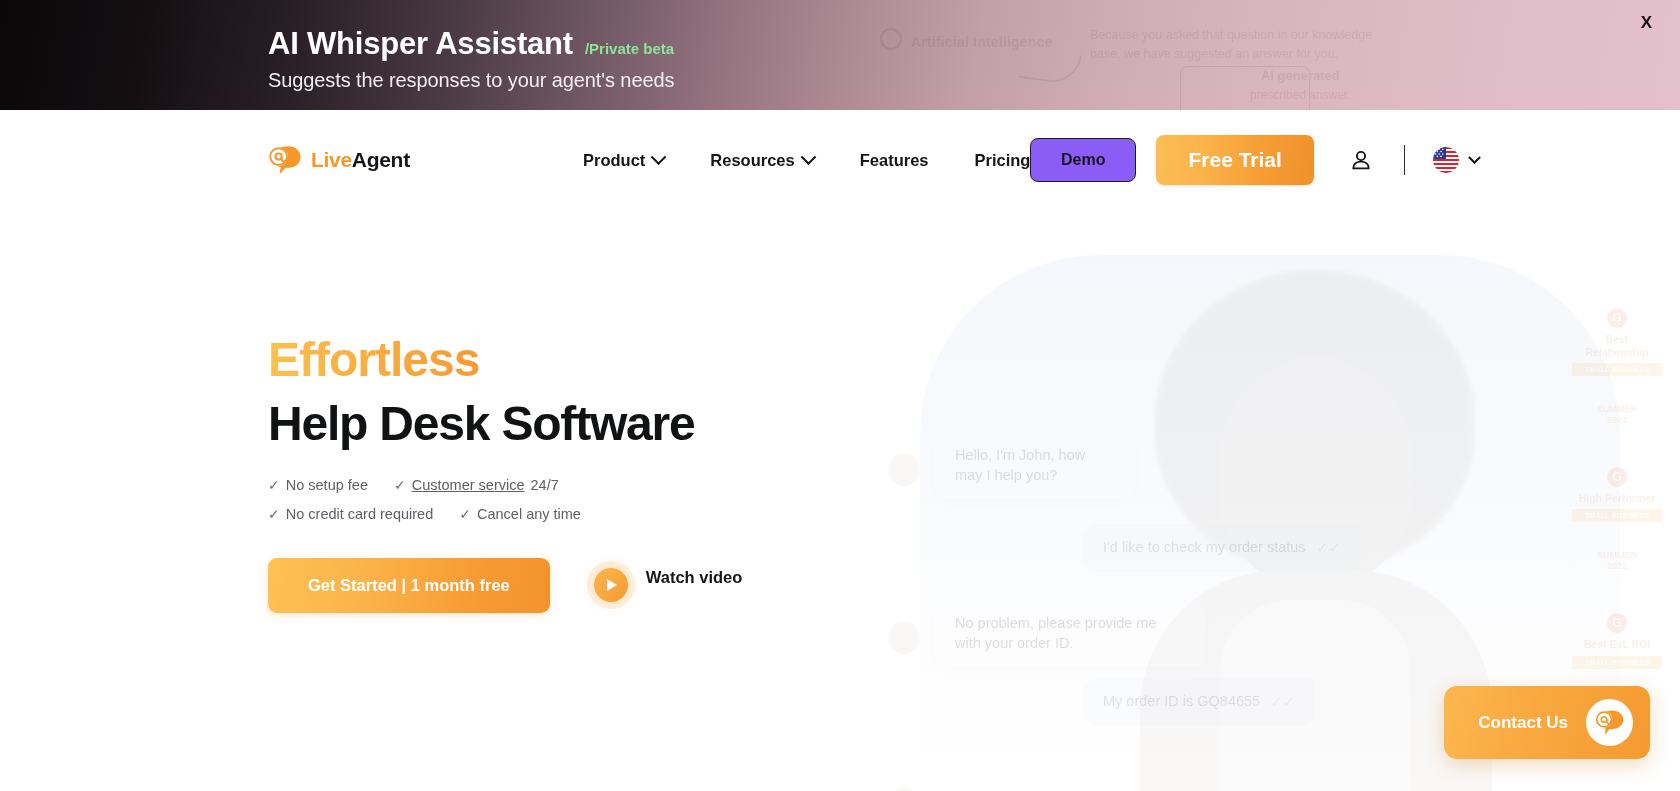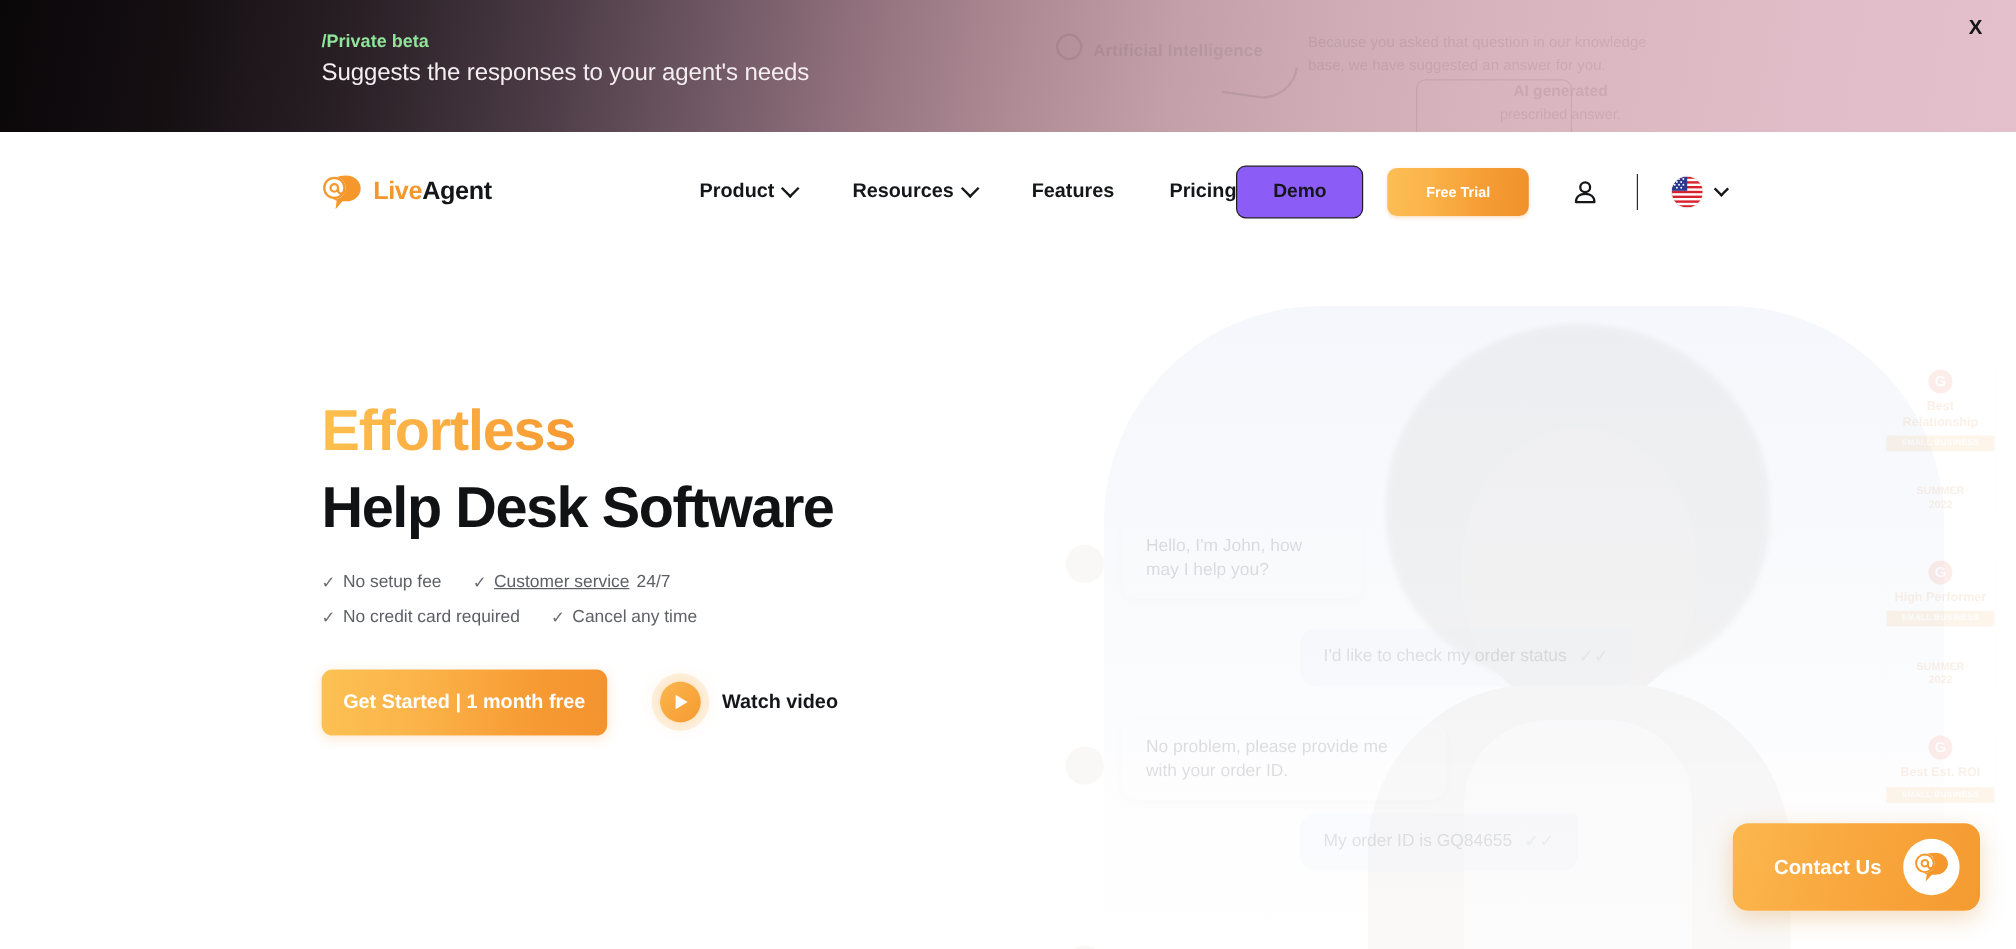--- a/index.html
+++ b/index.html
@@ -133,21 +133,21 @@
     display:flex; align-items:center; gap:0;
   }
   .btn-demo{
     border:1.6px solid #1c1c1c; border-radius:8px;
     padding:12px 30px; font-size:16px; font-weight:700; color:#15161a;
     background:#8b5cf6; cursor:pointer; font-family:inherit; white-space:nowrap;
   }
   .btn-freetrial{
     margin-left:20px;
     border:none; border-radius:8px;
-    padding:13px 32px; font-size:12px; font-weight:700; color:#fff;
+    padding:13px 32px; font-size:21px; font-weight:700; color:#fff;
     background:linear-gradient(95deg,#fcbe55 0%,#fbb34a 30%,#f59c33 70%,#f0912c 100%);
     cursor:pointer; font-family:inherit; white-space:nowrap;
     box-shadow:0 1px 3px rgba(240,145,44,.25);
   }
   .icon-user{ margin-left:36px; width:22px;height:22px;display:block;cursor:pointer;flex:none;}
   .nav-divider{
     margin-left:32px; width:1.4px; height:30px; background:#2b2b2b; flex:none;
   }
   .lang{
     margin-left:28px; display:flex; align-items:center; gap:11px; cursor:pointer;
@@ -282,27 +282,27 @@
     font-size:14.5px; color:#5e6066; display:flex; align-items:center; gap:6px;
     margin-right:26px; white-space:nowrap;
   }
   .feat .ck{ color:#6a6c72; font-size:14px; }
   .feat a{ color:#5e6066; text-decoration:underline; cursor:pointer; }
   .h-ctas{
     margin-top:36px; display:flex; align-items:center;
   }
   .btn-getstarted{
     border:none; border-radius:9px;
-    padding:18px 18px; font-size:16.5px; font-weight:700; color:#fff;
+    padding:18px 40px; font-size:16.5px; font-weight:700; color:#fff;
     background:linear-gradient(95deg,#fdc153 0%,#fbb349 35%,#f79a33 75%,#f4932e 100%);
     cursor:pointer; font-family:inherit; white-space:nowrap;
     box-shadow:0 2px 10px rgba(245,150,45,.22);
   }
   .watch{
-    margin-left:44px; display:flex; align-items:center; gap:18px; cursor:pointer;
+    margin-left:44px; display:flex; gap:18px; cursor:pointer;
   }
   .play-btn{
     width:34px;height:34px;border-radius:50%;
     background:linear-gradient(135deg,#fbb74e,#f59a31);
     display:flex;align-items:center;justify-content:center;flex:none;
     box-shadow:0 0 0 7px rgba(250,176,72,.16), 0 0 14px rgba(250,176,72,.35);
   }
   .play-tri{
     width:0;height:0;margin-left:3px;
     border-left:10px solid #fff;
@@ -339,20 +339,21 @@
     <div class="art-line art-l1">Because you asked that question in our knowledge base, we have suggested an answer for you.</div>
     <div class="art-card card-a"></div>
     <div class="art-gen">
       <b>AI generated</b>
       <span>prescribed answer.</span>
     </div>
   </div>
 
   <div class="promo-copy">
     <div class="promo-title">
+      <span>AI Whisper Assistant</span>
       <span class="promo-badge">/Private beta</span>
     </div>
     <div class="promo-sub">Suggests the responses to your agent's needs</div>
   </div>
 
   <button class="promo-close">X</button>
 </div>
 
 <div class="navbar">
   <div class="nav-inner">

